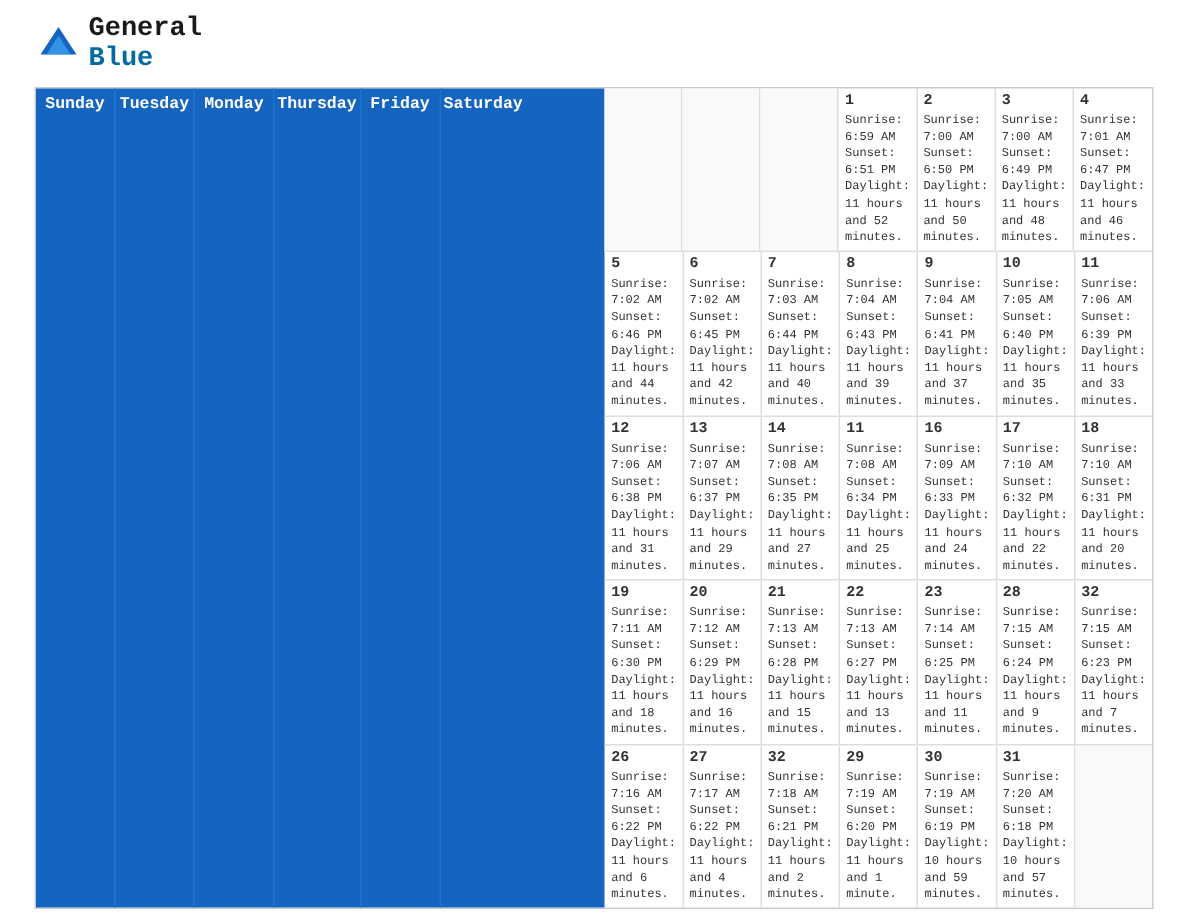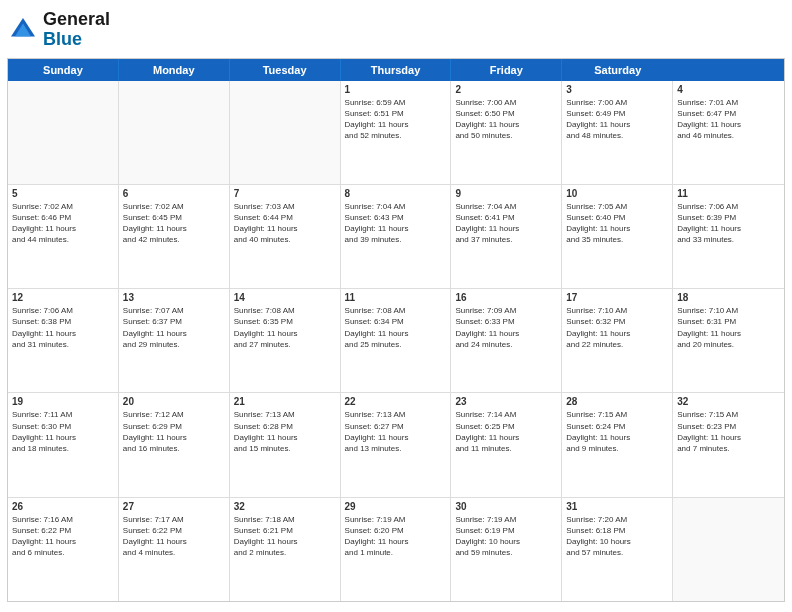--- a/index.html
+++ b/index.html
@@ -6,23 +6,24 @@
     body {
       font-family: Arial, sans-serif;
       background: #fff;
       width: 792px;
       height: 612px;
       overflow: hidden;
     }
     .page {
       width: 792px;
       height: 612px;
-      padding: 10px 7px;
+      padding: 10px 23px;
       display: flex;
       flex-direction: column;
+      font-family: Liberation Mono, monospace;
     }
     .header {
       display: flex;
       justify-content: space-between;
       align-items: flex-start;
       margin-bottom: 8px;
     }
     .logo {
       display: flex;
       align-items: center;
@@ -48,21 +49,20 @@
       color: #1a1a1a;
       line-height: 1.1;
     }
     .subtitle {
       font-size: 14px;
       color: #555;
     }
     .calendar {
       flex: 1;
       display: flex;
-      flex-direction: column;
       border: 1px solid #ccc;
     }
     .cal-header {
       display: grid;
       grid-template-columns: repeat(7, 1fr);
       background: #1565c0;
     }
     .cal-header-cell {
       color: #fff;
       font-size: 11px;
@@ -123,22 +123,22 @@
     </div>
     <div class="title-block">
       <div class="month-title"></div>
       <div class="subtitle"></div>
     </div>
   </div>
 
   <div class="calendar">
     <div class="cal-header">
     <div class="cal-header-cell">Sunday</div>
+        <div class="cal-header-cell">Tuesday</div>
         <div class="cal-header-cell">Monday</div>
-        <div class="cal-header-cell">Tuesday</div>
         <div class="cal-header-cell">Thursday</div>
         <div class="cal-header-cell">Friday</div>
         <div class="cal-header-cell">Saturday</div>
       </div>
     <div class="cal-body">
     <div class="cal-row">
           <div class="cal-cell empty"></div>
           <div class="cal-cell empty"></div>
           <div class="cal-cell empty"></div>
           <div class="cal-cell">

